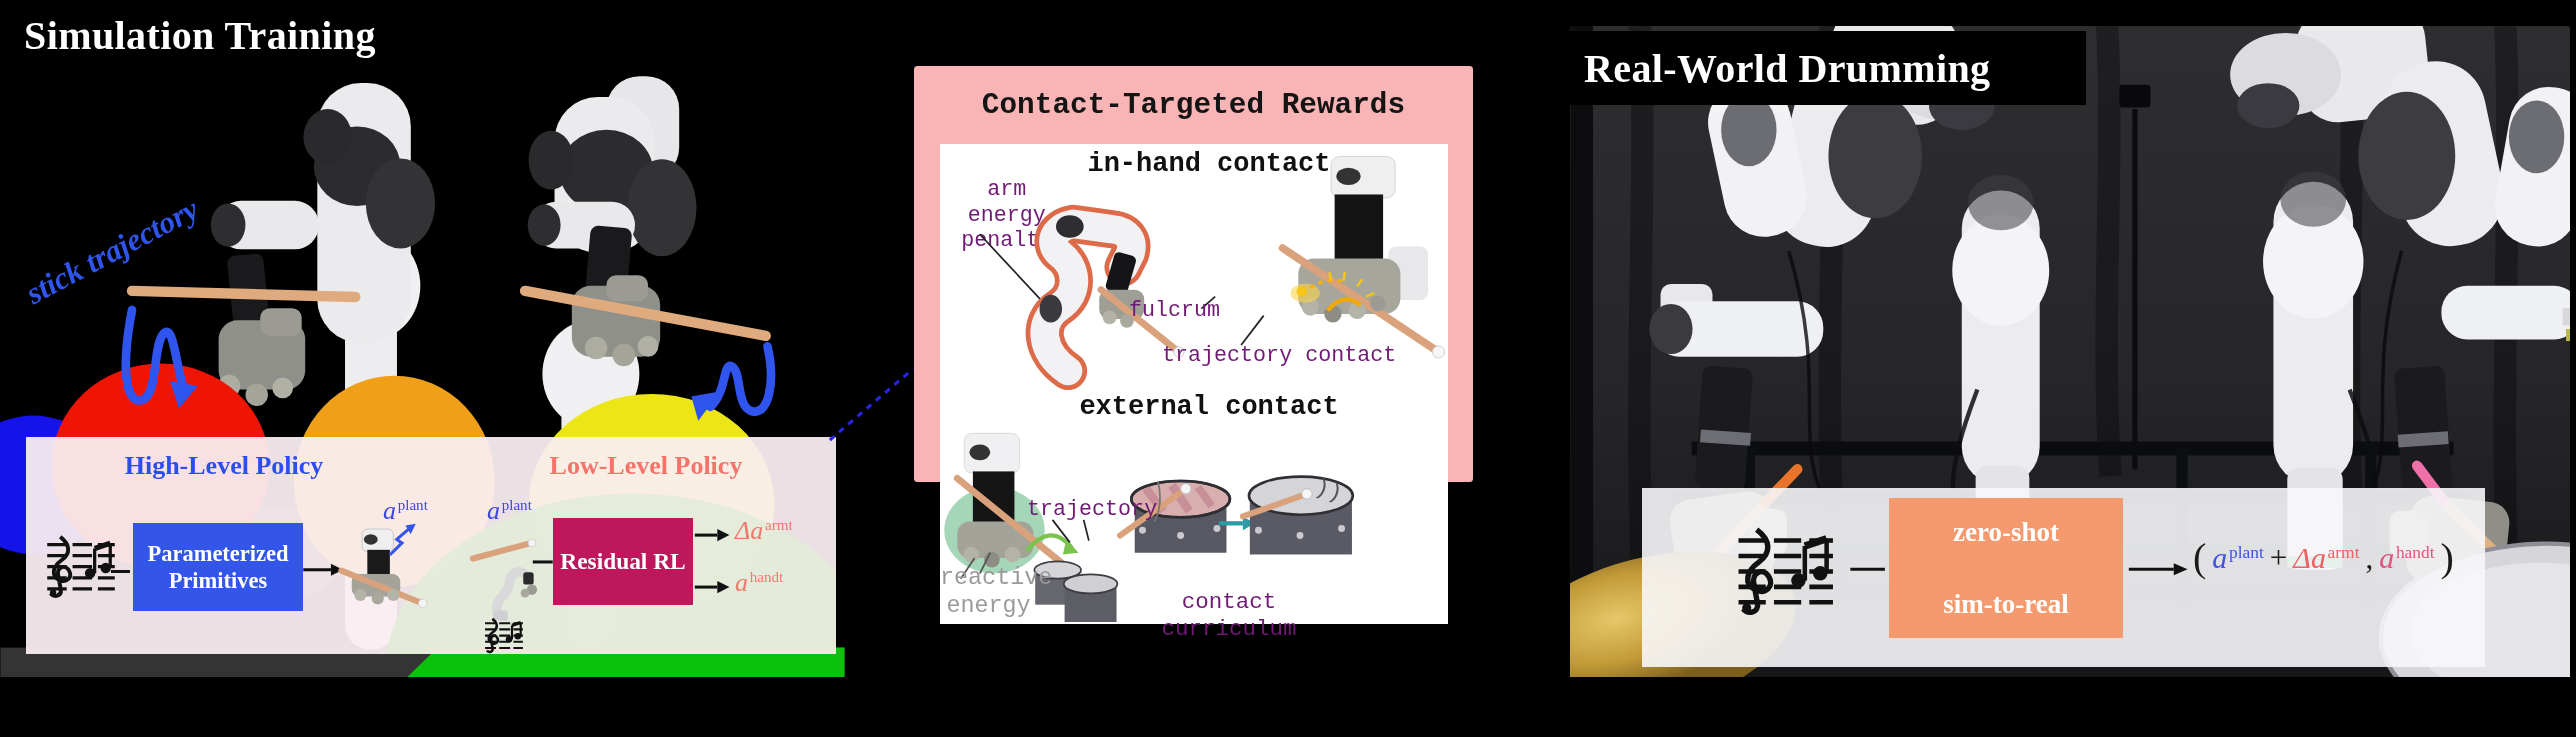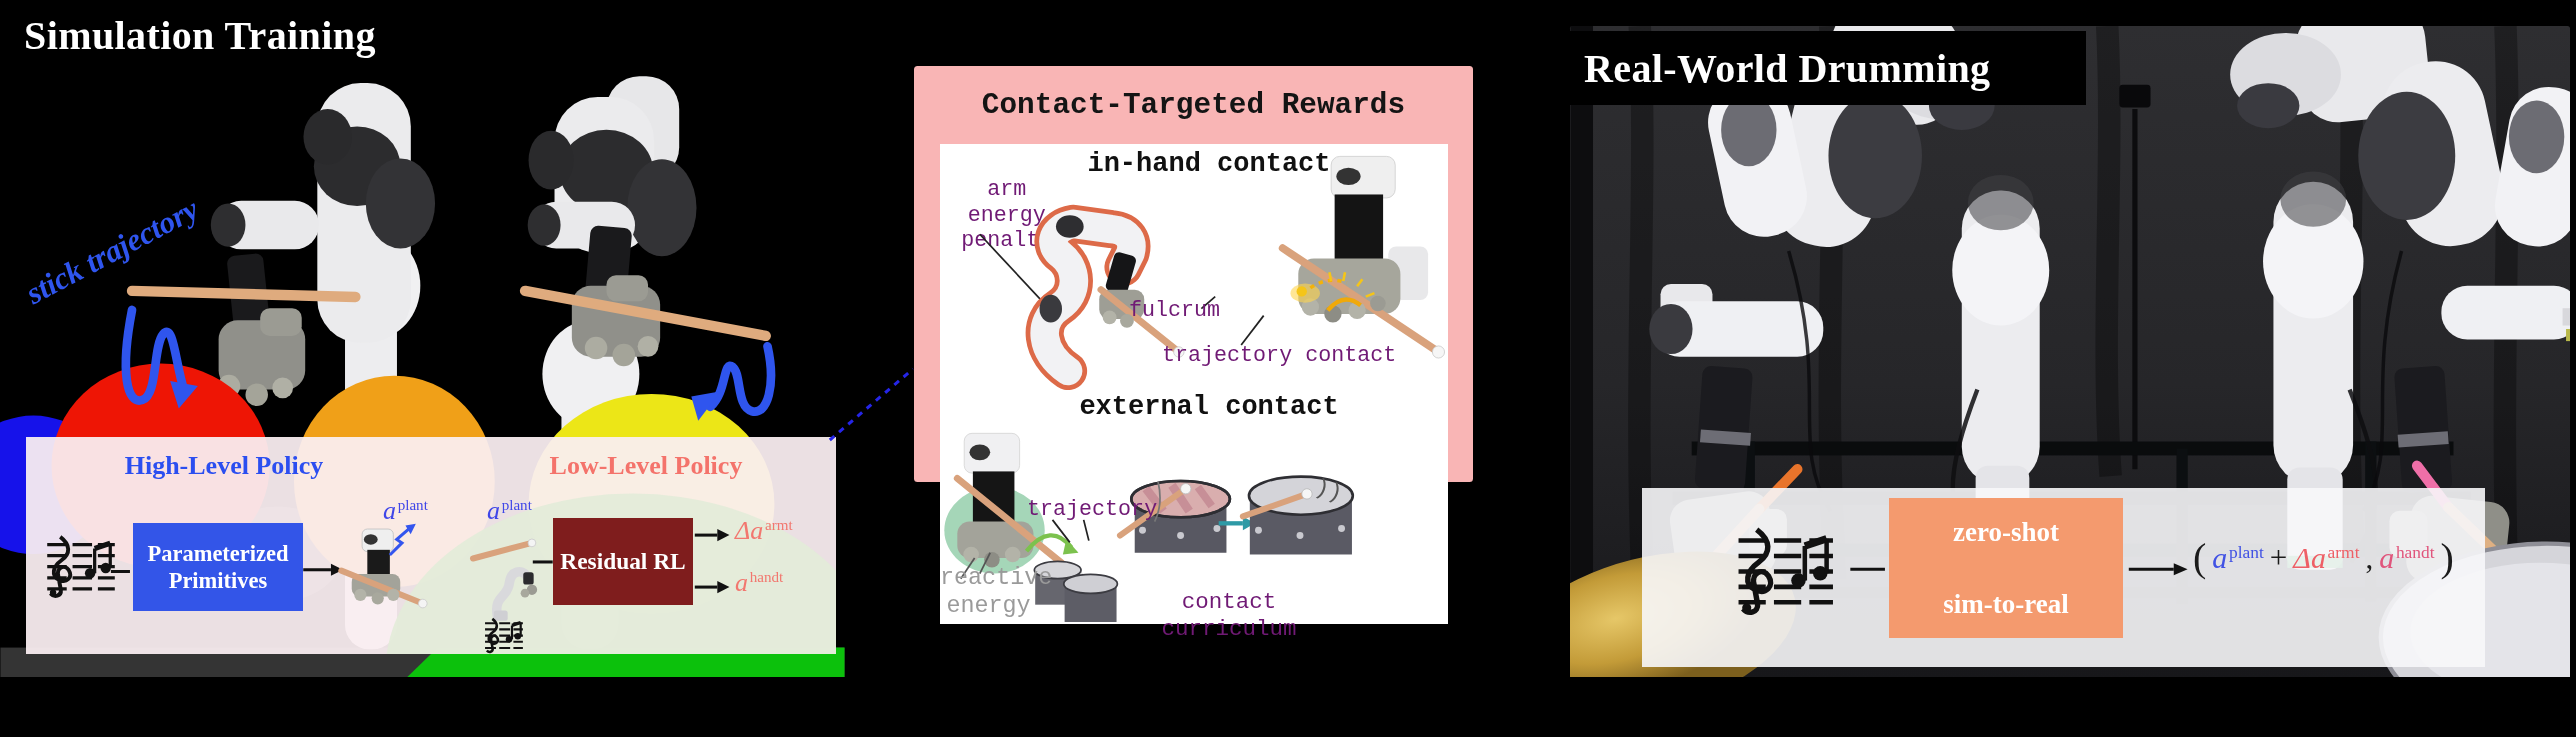--- a/index.html
+++ b/index.html
@@ -11,21 +11,21 @@
   
   #sim-panel{left:0;top:0;width:845px;height:677px;}
   #sim-title{left:24px;top:12px;}
   #hl-overlay{left:26px;top:437px;width:810px;height:217px;background:rgba(250,238,241,.94);overflow:hidden;}
   .policy-h{font-size:26px;font-weight:bold;text-align:center;width:260px;}
   #high-h{left:68px;top:14px;color:#2b4ef0;}
   #low-h{left:490px;top:14px;color:#f4736b;}
   .flowbox{display:flex;flex-direction:column;align-items:center;justify-content:center;
            color:#fff;font-weight:bold;text-align:center;line-height:1.22;}
   #param-box{left:107px;top:86px;width:170px;height:88px;background:#3355e8;font-size:22.5px;}
-  #residual-box{left:527px;top:81px;width:140px;height:87px;background:#7f1d1d;font-size:23.4px;}
+  #residual-box{left:527px;top:81px;width:140px;height:87px;background:#be185d;font-size:23.4px;}
 
   .math{display:inline-flex;font-style:italic;font-size:26px;}
   .math .base{line-height:1;}
   .math .ss{display:inline-flex;flex-direction:row;justify-content:center;font-size:.58em;
             line-height:1.05;font-style:normal;margin-left:1.7px;}
   .mblue{color:#3f46e8;} .msalmon{color:#f2776f;}
   .fblue{color:#4152e4;} .fred{color:#ee5f66;} .fpink{color:#e0557c;}
 
   
   #mid-panel{left:914px;top:66px;width:559px;height:416px;background:#f9b5b5;border-radius:3.5px;font-family:Liberation Mono, monospace;}

